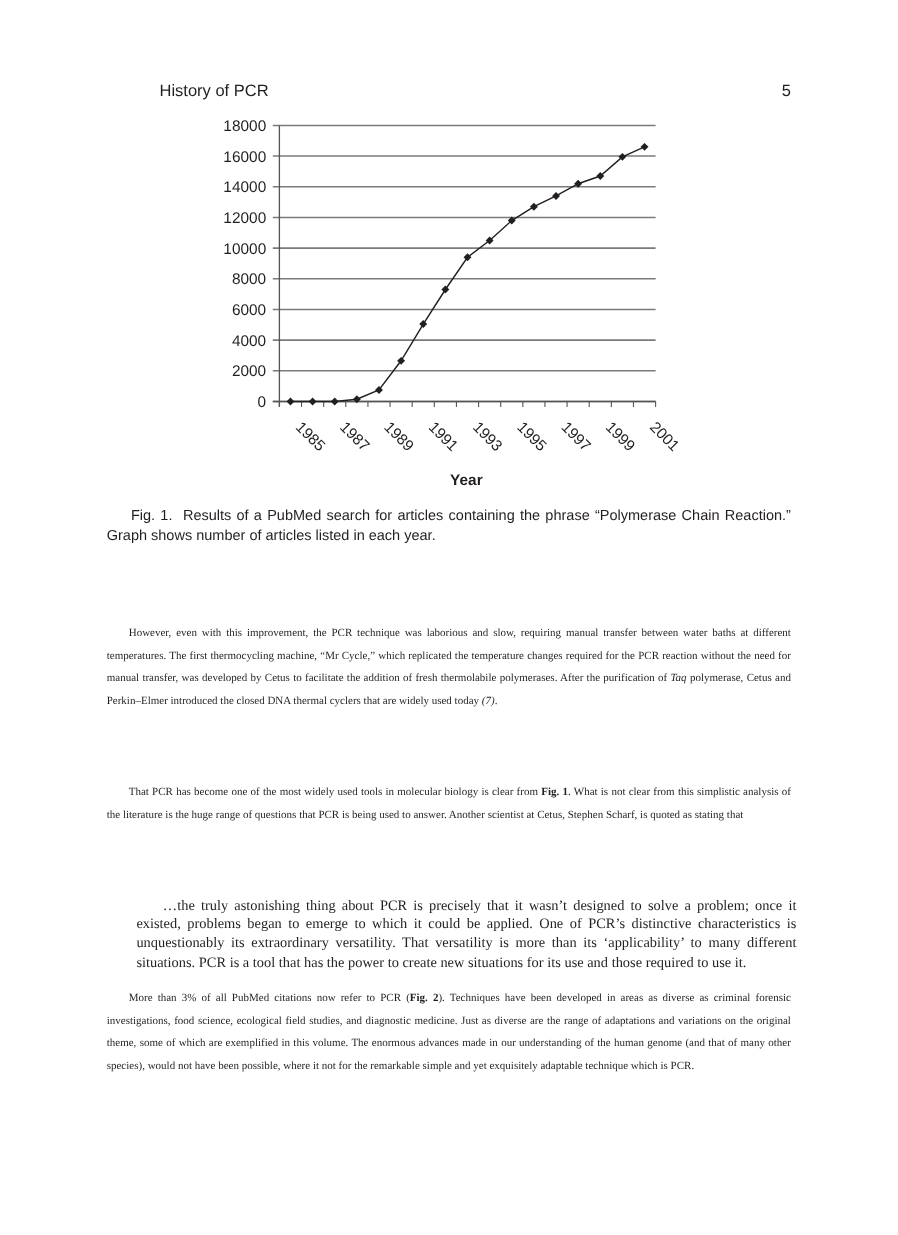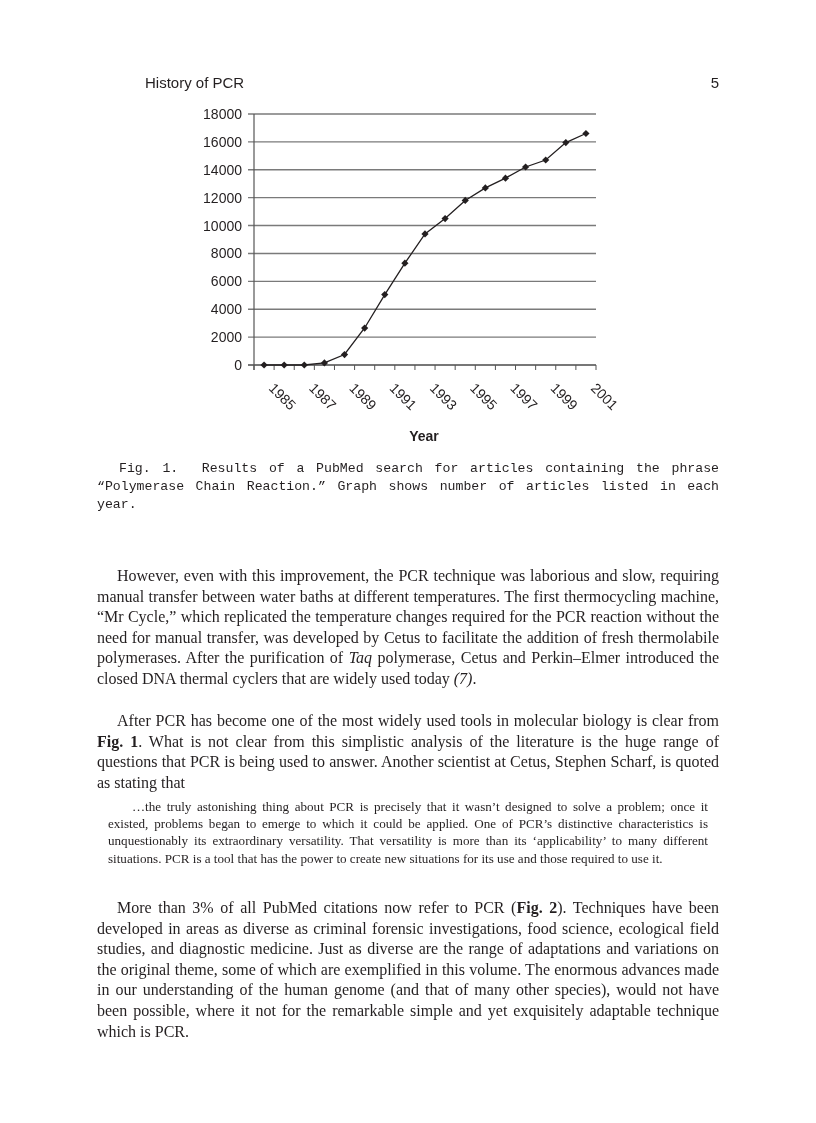--- a/index.html
+++ b/index.html
@@ -1,25 +1,25 @@
 <!DOCTYPE html>
 <html><head>
 <meta charset="utf-8">
 <style>
   html, body { margin: 0; padding: 0; background: #ffffff; }
   body { width: 816px; height: 1123px; position: relative; overflow: hidden; color: #231f20; }
   .running-head { position: absolute; top: 74px; left: 97px; width: 622px; font-family: "Liberation Sans", sans-serif; font-size: 15px; color: #231f20; }
   .running-head .title { position: absolute; left: 0; top: 0; margin-left: 48px; }
   .running-head .page { position: absolute; right: 0; top: 0; }
   #chart { position: absolute; left: 0; top: 0; }
-  .caption { position: absolute; left: 97px; top: 460px; width: 622px; font-family: Liberation Mono, monospace; font-size: 13.2px; line-height: 18px; text-align: justify; color: #231f20; }
+  .caption { position: absolute; left: 97px; top: 460px; width: 622px; font-family: Liberation Sans, sans-serif; font-size: 13.2px; line-height: 18px; text-align: justify; color: #231f20; }
   .caption .lead { display: inline-block; width: 22px; }
-  .body-text { position: absolute; left: 97px; width: 622px; font-family: "Liberation Serif", serif; font-size: 16px; line-height: 20.6px; text-align: justify; color: #231f20; margin: 0; }
+  .body-text { position: absolute; left: 97px; width: 622px; font-family: "Liberation Serif", serif; font-size: 10px; line-height: 20.6px; text-align: justify; color: #231f20; margin: 0; }
   .indent { text-indent: 20px; }
-  .quote { position: absolute; left: 108px; top: 798px; width: 600px; font-family: "Liberation Serif", serif; font-size: 13.1px; line-height: 17.2px; text-align: justify; text-indent: 24px; color: #231f20; margin: 0; }
+  .quote { position: absolute; left: 108px; top: 798px; width: 600px; font-family: "Liberation Serif", serif; font-size: 13.1px; line-height: 17.2px; text-align: justify; text-indent: 24px; color: #231f20; margin: 16px; }
   b { font-weight: bold; }
   i { font-style: italic; }
 </style>
 </head>
 <body>
 
 <div class="running-head">
   <span class="title">History of PCR</span>
   <span class="page">5</span>
 </div>
@@ -104,17 +104,17 @@
     </g>
   <text id="xlabel" x="424" y="441" text-anchor="middle" font-family="Liberation Sans, sans-serif" font-size="14" font-weight="bold" fill="#231f20">Year</text>
 </svg>
 
 <div class="caption">
   <span class="lead"></span><span>Fig. 1.</span>&nbsp; <span>Results of a PubMed search for articles containing the phrase “Polymerase Chain Reaction.” Graph shows number of articles listed in each year.</span>
 </div>
 
 <p class="body-text indent" style="top:566px;"><span>However, even with this improvement, the PCR technique was laborious and slow, requiring manual transfer between water baths at different temperatures. The first thermocycling machine, “Mr Cycle,” which replicated the temperature changes required for the PCR reaction without the need for manual transfer, was developed by Cetus to facilitate the addition of fresh thermolabile polymerases. After the purification of </span><i>Taq</i><span> polymerase, Cetus and Perkin–Elmer introduced the closed DNA thermal cyclers that are widely used today </span><i>(7)</i><span>.</span></p>
 
-<p class="body-text indent" style="top:711px;"><span>After PCR has become one of the most widely used tools in molecular biology is clear from </span><b>Fig. 1</b><span>. What is not clear from this simplistic analysis of the literature is the huge range of questions that PCR is being used to answer. Another scientist at Cetus, Stephen Scharf, is quoted as stating that</span></p>
+<p class="body-text indent" style="top:711px;"><span>That PCR has become one of the most widely used tools in molecular biology is clear from </span><b>Fig. 1</b><span>. What is not clear from this simplistic analysis of the literature is the huge range of questions that PCR is being used to answer. Another scientist at Cetus, Stephen Scharf, is quoted as stating that</span></p>
 
 <p class="quote">…the truly astonishing thing about PCR is precisely that it wasn’t designed to solve a problem; once it existed, problems began to emerge to which it could be applied. One of PCR’s distinctive characteristics is unquestionably its extraordinary versatility. That versatility is more than its ‘applicability’ to many different situations. PCR is a tool that has the power to create new situations for its use and those required to use it.</p>
 
 <p class="body-text indent" style="top:898px;"><span>More than 3% of all PubMed citations now refer to PCR (</span><b>Fig. 2</b><span>). Techniques have been developed in areas as diverse as criminal forensic investigations, food science, ecological field studies, and diagnostic medicine. Just as diverse are the range of adaptations and variations on the original theme, some of which are exemplified in this volume. The enormous advances made in our understanding of the human genome (and that of many other species), would not have been possible, where it not for the remarkable simple and yet exquisitely adaptable technique which is PCR.</span></p>
 
 </body></html>

